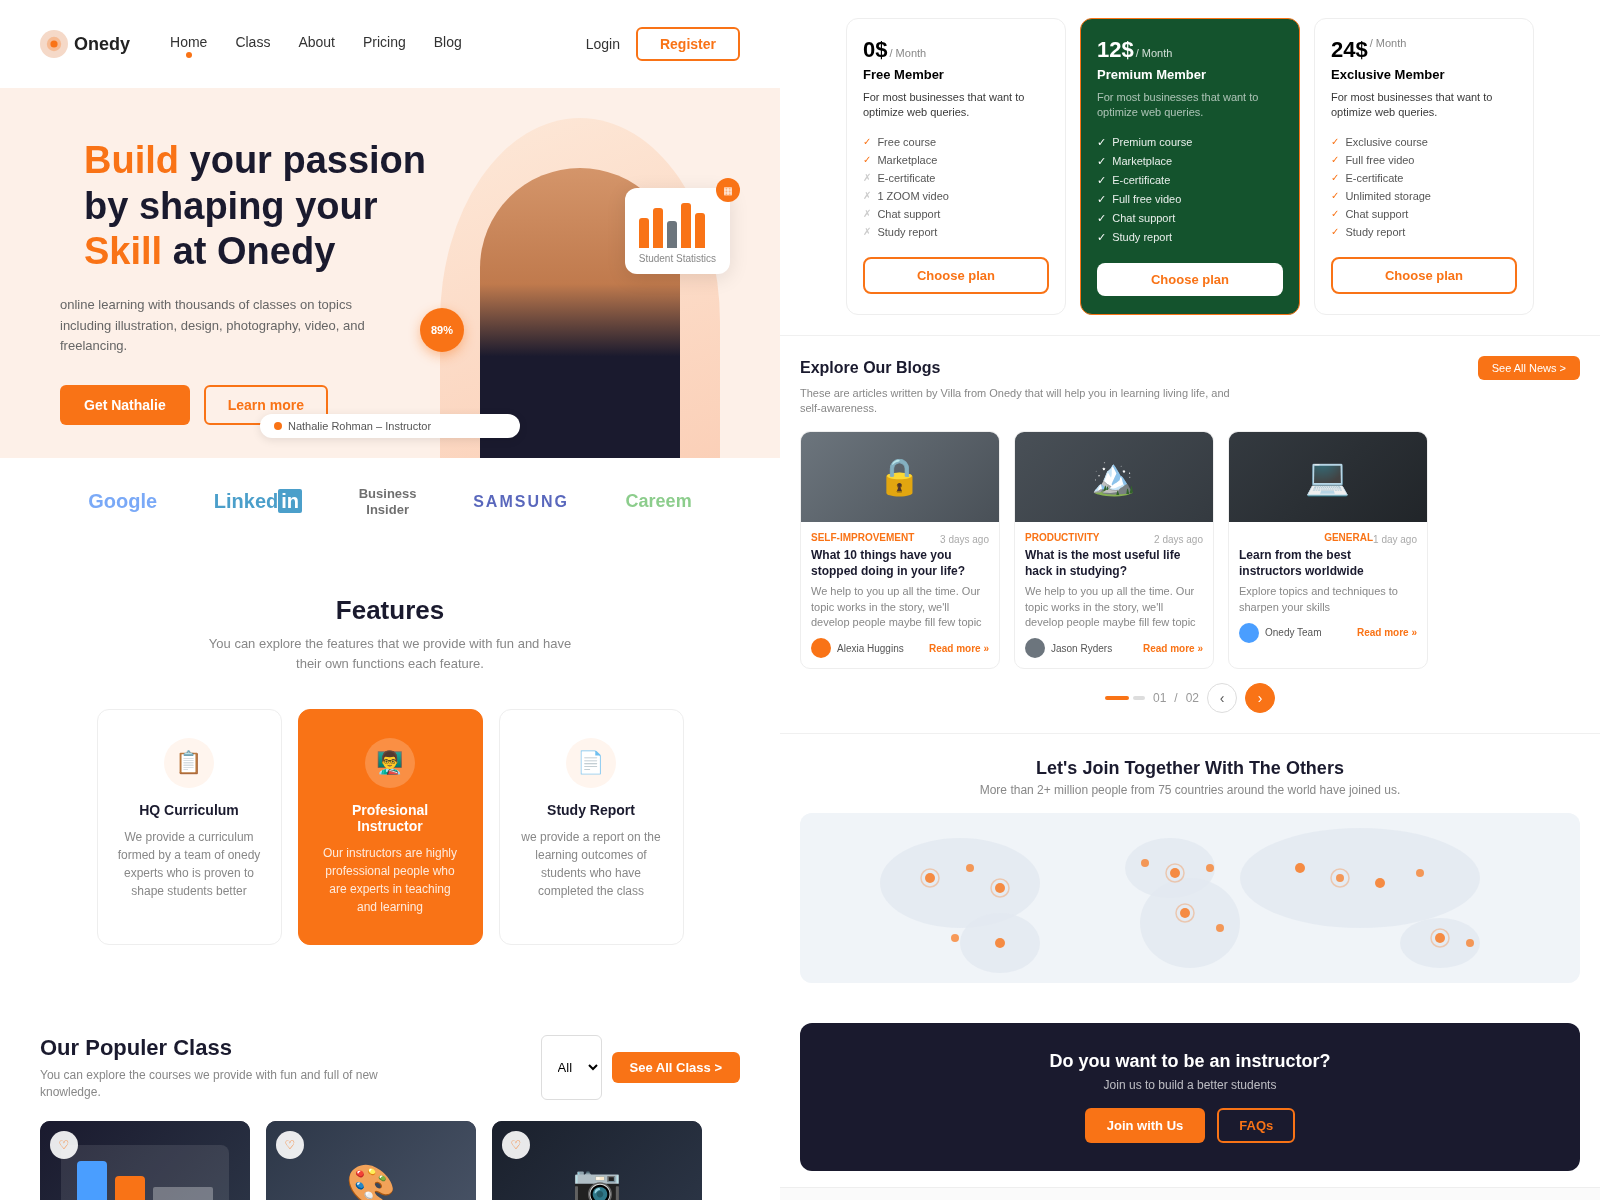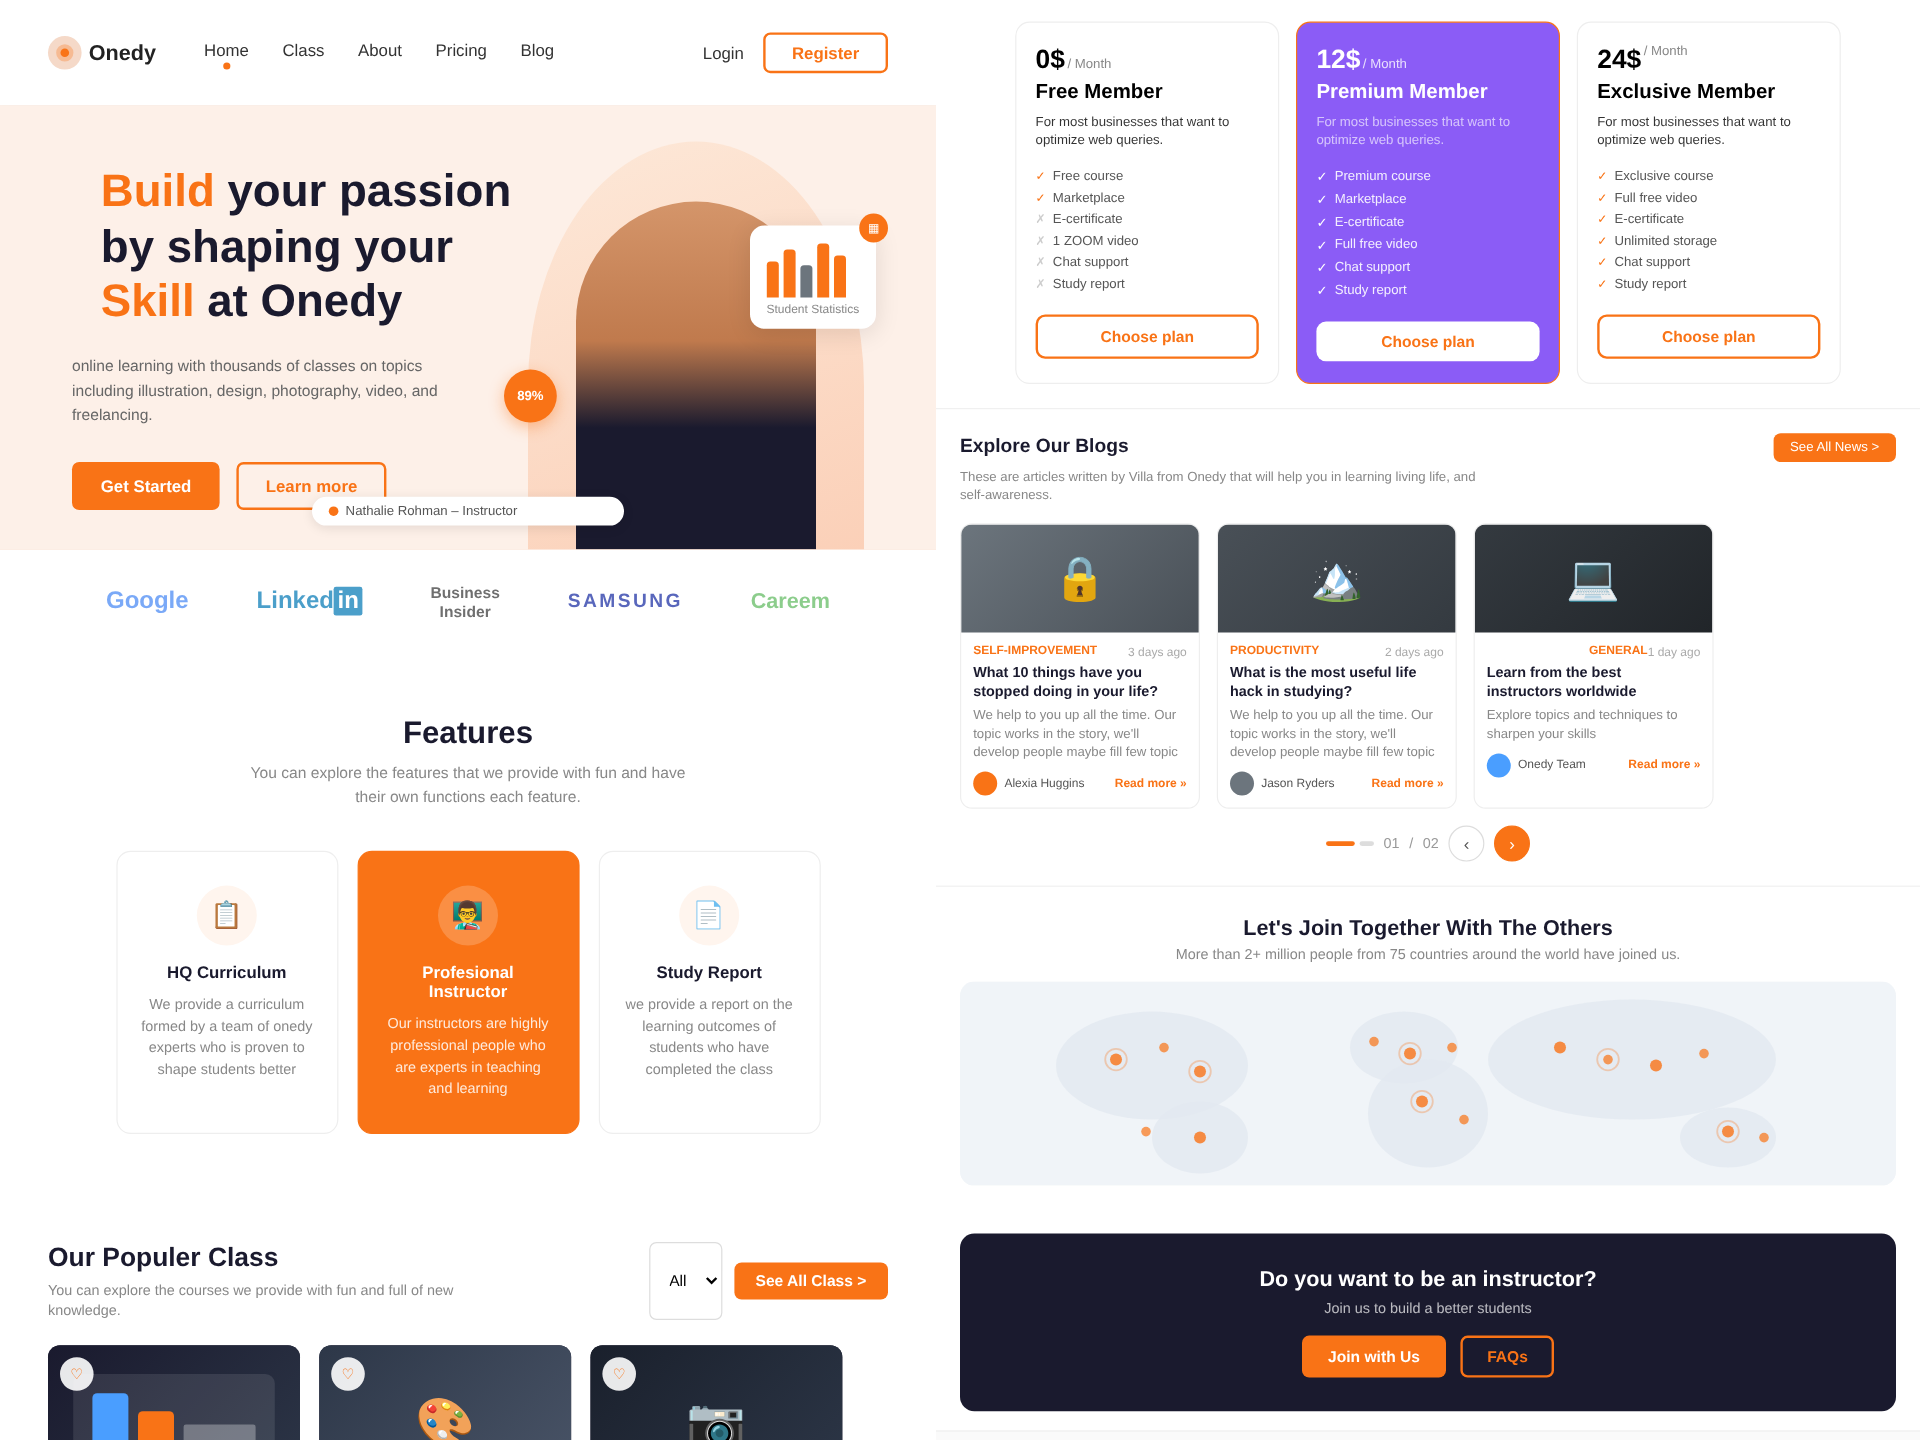--- a/index.html
+++ b/index.html
@@ -80,24 +80,24 @@
     .class-img.photo { background: linear-gradient(135deg, #1a202c, #2d3748); }
     .class-heart { position: absolute; top: 10px; left: 10px; width: 28px; height: 28px; background: rgba(255,255,255,0.9); border-radius: 50%; display: flex; align-items: center; justify-content: center; font-size: 12px; color: #f97316; }
 
     
     .right-panel { width: 820px; background: #fff; flex-shrink: 0; overflow: hidden; }
 
     
     .pricing-section { padding: 10px 20px 20px; background: #fff; }
     .pricing-cards { display: flex; gap: 14px; justify-content: center; padding-top: 8px; }
     .pricing-card { background: #fff; border: 1px solid #eee; border-radius: 12px; padding: 18px 16px; width: 220px; }
-    .pricing-card.featured { background: #8b5cf6; border-color: #f97316; color: white; }
+    .pricing-card.featured { background: #14532d; border-color: #f97316; color: white; }
     .price { font-size: 22px; font-weight: 800; }
     .price-period { font-size: 12px; }
-    .plan-name { font-size: 17px; font-weight: 700; margin: 4px 0 8px; }
+    .plan-name { font-size: 13px; font-weight: 700; margin: 4px 0 8px; }
     .plan-desc { font-size: 11px; opacity: 0.8; margin-bottom: 12px; line-height: 1.4; }
     .plan-features { list-style: none; margin-bottom: 16px; }
     .plan-features li { font-size: 11px; padding: 3px 0; display: flex; align-items: center; gap: 6px; color: #555; }
     .pricing-card.featured .plan-features li { color: rgba(255,255,255,0.9); }
     .check { color: #f97316; font-size: 10px; }
     .cross { color: #ccc; font-size: 10px; }
     .choose-btn { width: 100%; padding: 9px; border-radius: 8px; border: none; font-size: 13px; font-weight: 600; cursor: pointer; }
     .choose-btn.outline { background: transparent; border: 2px solid #f97316; color: #f97316; }
     .choose-btn.white { background: white; color: #f97316; }
 
@@ -178,21 +178,21 @@
       </div>
     </nav>
 
     <section class="hero">
       <div class="hero-content">
         <h1 class="hero-title">
           <span class="build">Build</span><span> your passion by shaping your </span><span class="skill">Skill</span> at Onedy
         </h1>
         <p class="hero-desc">online learning with thousands of classes on topics including illustration, design, photography, video, and freelancing.</p>
         <div class="hero-btns">
-          <button class="btn-primary">Get Started</button>
+          <button class="btn-primary">Get Nathalie</button>
           <button class="btn-outline">Learn more</button>
         </div>
       </div>
 
       <div class="hero-image">
         <div style="width:100%;height:100%;background:linear-gradient(160deg,#fde8d8,#fbd0b8);border-radius:50% 50% 0 0 / 60% 60% 0 0;position:relative;overflow:hidden;">
 
           <div style="position:absolute;bottom:0;left:50%;transform:translateX(-50%);width:200px;height:290px;background:linear-gradient(180deg,#d4956a 0%,#c07a4d 40%,#1a1a2e 65%);border-radius:100px 100px 0 0;"></div>
         </div>
       </div>

